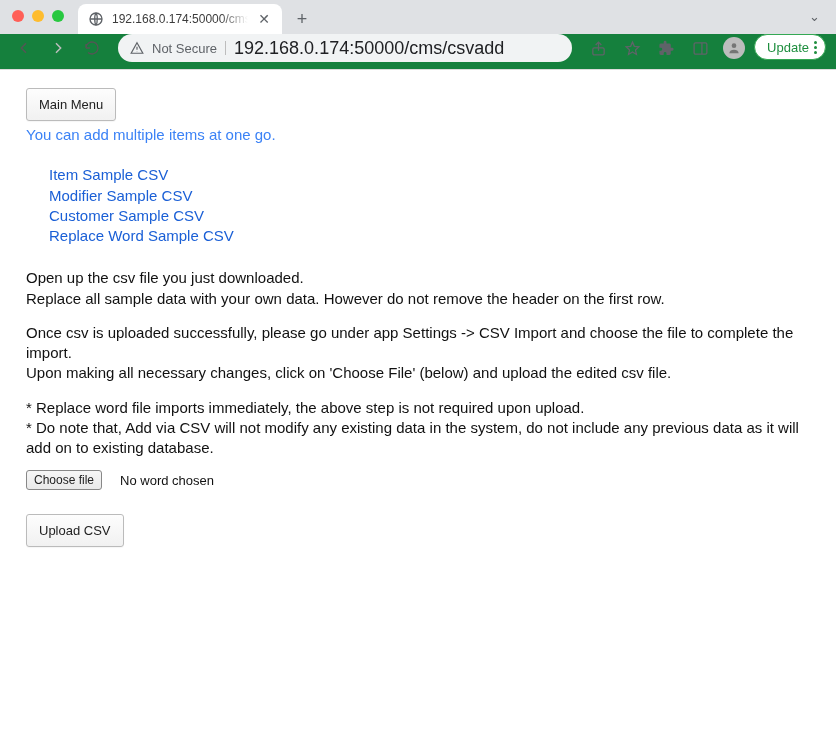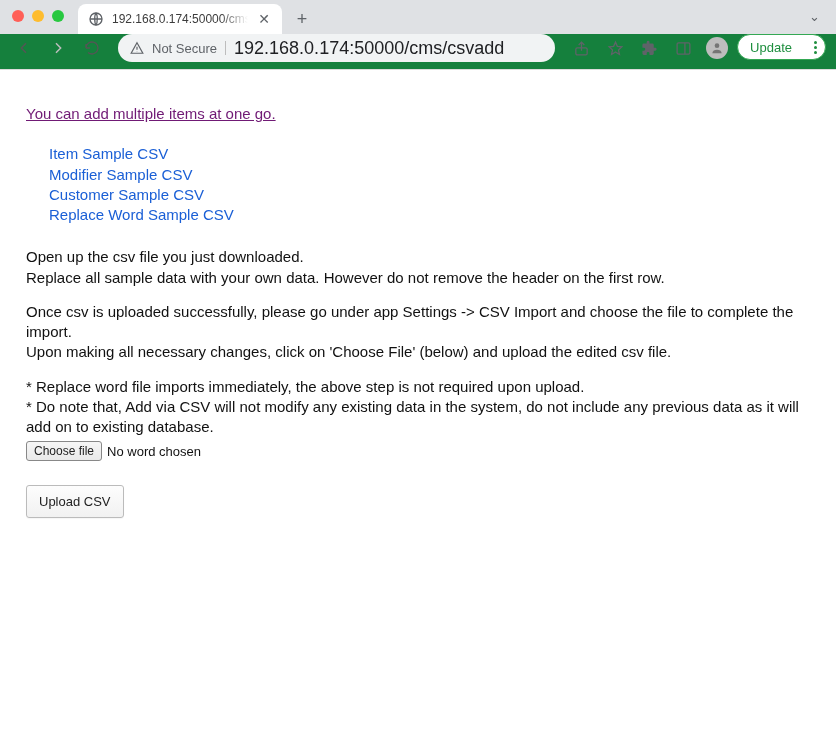--- a/index.html
+++ b/index.html
@@ -22,33 +22,33 @@
     .omnibox { flex:1; height:28px; background:#f1f3f4; border-radius:14px; display:flex; align-items:center; padding:0 12px; gap:8px; margin:0 6px; }
     .omnibox .warn { color:#5f6368; display:flex; align-items:center; }
     .omnibox .warn svg { width:14px; height:14px; }
     .omnibox .not-secure { color:#5f6368; font-size:13px; }
     .omnibox .divider { width:1px; height:14px; background:#bdbdbd; }
     .omnibox .url { color:#202124; font-size:18px; flex:1; }
     .icon-btn { width:28px; height:28px; display:flex; align-items:center; justify-content:center; color:#5f6368; cursor:pointer; }
     .icon-btn svg { width:17px; height:17px; }
     .avatar { width:22px; height:22px; border-radius:50%; background:#bdbdbd; display:flex; align-items:center; justify-content:center; }
     .avatar svg { width:14px; height:14px; fill:#757575; }
-    .update-btn { height:26px; border:1px solid #34a853; color:#1e8e3e; border-radius:14px; padding:0 8px 0 12px; display:flex; align-items:center; gap:20px; font-size:13px; cursor:pointer; background:#fff; }
+    .update-btn { height:26px; border:1px solid #34a853; color:#1e8e3e; border-radius:14px; padding:0 8px 0 12px; display:flex; align-items:center; gap:3px; font-size:13px; cursor:pointer; background:#fff; }
     .update-btn .dots { display:flex; flex-direction:column; gap:2px; margin-left:2px; }
     .update-btn .dots span { width:3px; height:3px; border-radius:50%; background:#1e8e3e; }
 
     .page { padding:18px 26px; }
     .btn { display:inline-block; padding:8px 12px; border:1px solid #bbb; background:linear-gradient(#fdfdfd,#f1f1f1); border-radius:3px; font-size:13px; color:#222; cursor:pointer; box-shadow:0 1px 1px rgba(0,0,0,0.04); }
-    .para { font-size:15px; color:#701a75; line-height:1.35; margin-top:16px;text-decoration:underline; }
+    .para { font-size:15px; color:#3b82f6; line-height:1.35; margin-top:4px; }
     .links { margin-top:20px; }
     .links a { display:block; color:#1a5fd6; text-decoration:none; font-size:15px; line-height:1.35; width:fit-content;margin-left:23px; }
     .links a.highlight { box-shadow:0 0 0 2px #e43c2e; padding:0 1px; margin-top:1px; }
     .para2 { font-size:15px; color:#111; line-height:1.35; margin-top:22px; }
     .label { font-size:13px; color:#111; margin-top:34px; }
-    .file-row { margin-top:4px; display:flex; align-items:center; gap:5px; }
+    .file-row { margin-top:12px; display:flex; align-items:center; gap:18px; }
     .file-btn { padding:2px 7px; border:1px solid #888; background:linear-gradient(#f6f6f6,#e9e9e9); border-radius:3px; font-size:12px; color:#222; cursor:pointer; }
     .file-status { font-size:13px; color:#111; }
     .upload-wrap { margin-top:24px; }
   </style>
 </head>
 <body>
 
 <div class="tab-strip">
   <div class="traffic">
     <div class="dot" style="background:#ff5f57"></div>
@@ -130,20 +130,23 @@
     <span>Update</span>
     <span class="dots">
         <span></span>
         <span></span>
         <span></span>
       </span>
   </button>
 </div>
 
 <div class="page">
+  <button class="btn">
+    <span>Main Menu</span>
+  </button>
 
   <div class="para">
     <div>You can add multiple items at one go.</div>
   </div>
 
   <div class="links" id="links-container">
       <a href="#">Item Sample CSV</a>
       <a href="#">Modifier Sample CSV</a>
       <a href="#">Customer Sample CSV</a>
       <a href="#">Replace Word Sample CSV</a>

